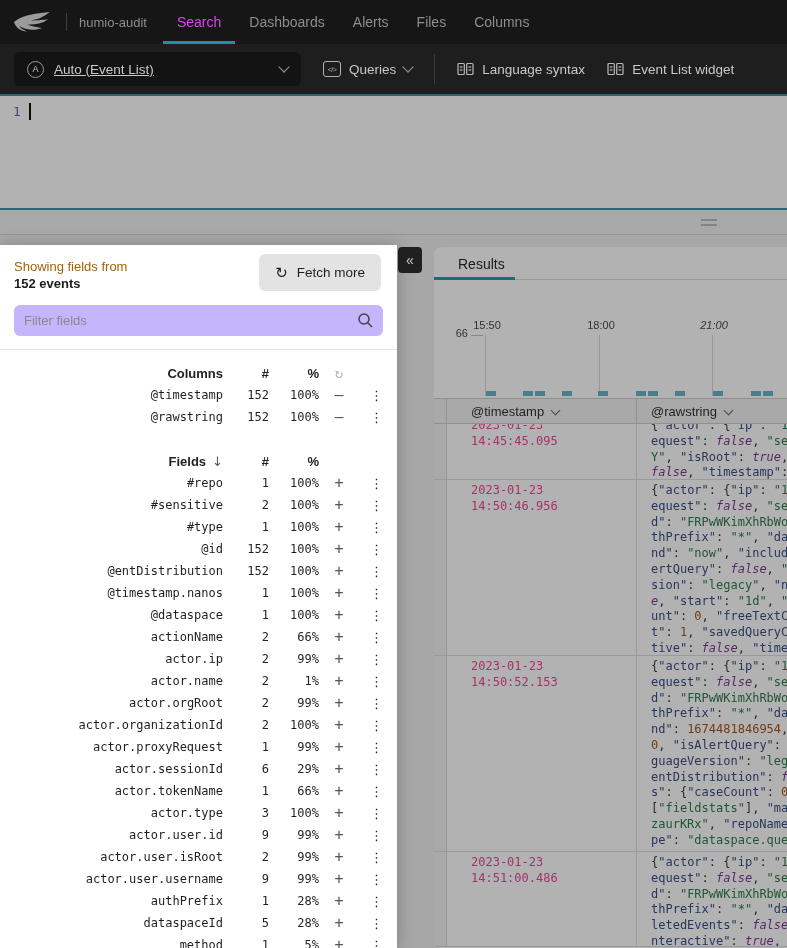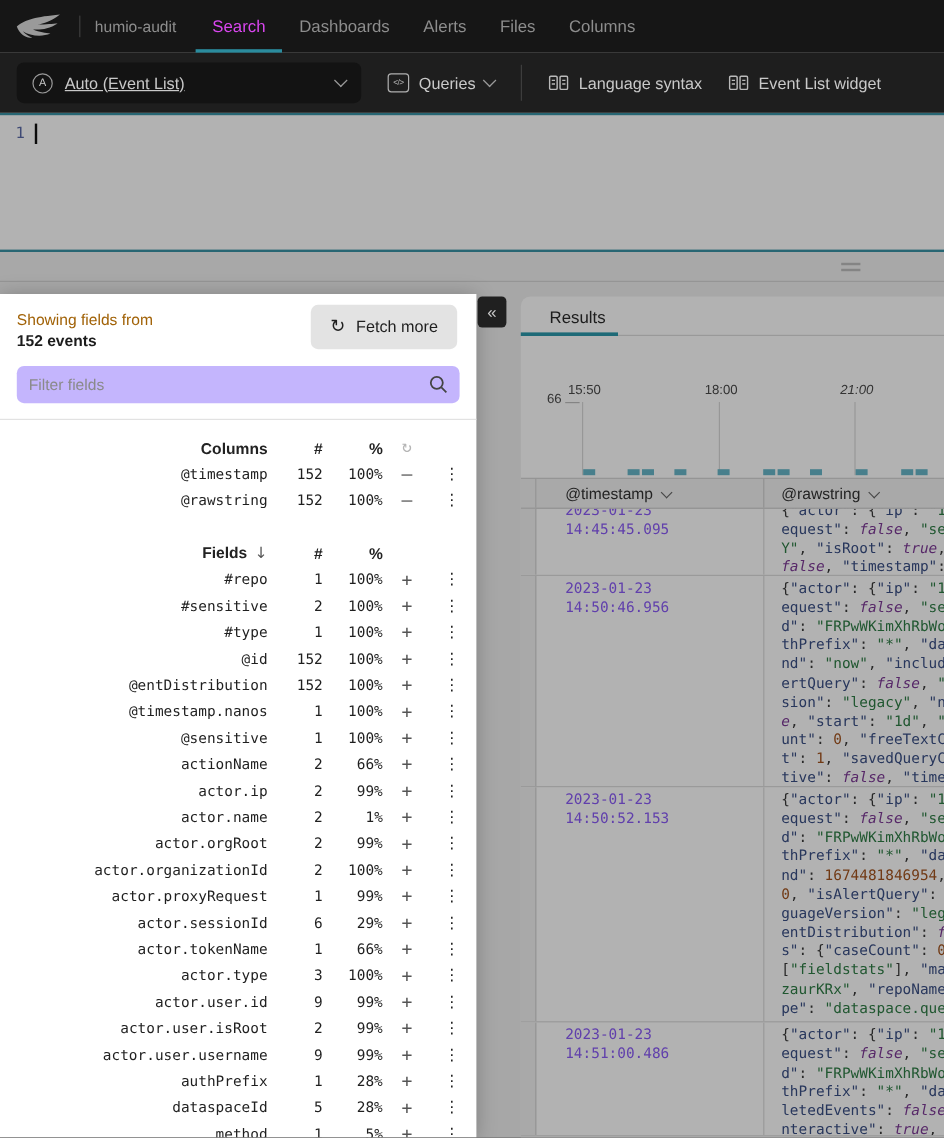--- a/index.html
+++ b/index.html
@@ -67,21 +67,21 @@
          font-family:"Liberation Sans",sans-serif;font-size:13px;color:#333;}
   .hchev{width:6px;height:6px;border-right:1.4px solid #666;border-bottom:1.4px solid #666;
          transform:rotate(45deg);display:inline-block;margin:-2px 0 0 8px;vertical-align:middle;}
   .hg{width:12px;align-self:stretch;border-right:1px solid #d4d4d4;}
   .hts{width:190px;box-sizing:border-box;padding-left:24px;border-right:1px solid #cfcfcf;align-self:stretch;
        display:flex;align-items:center;}
   .hraw{flex:1;padding-left:14px;display:flex;align-items:center;}
   .trow{display:flex;border-bottom:1px solid #ddd;overflow:hidden;box-sizing:border-box;}
   .c-g{width:12px;border-right:1px solid #d4d4d4;background:#f2f2f2;flex:none;}
   .c-ts{width:190px;box-sizing:border-box;border-right:1px solid #ddd;padding:3px 0 0 24px;
-        color:#8b5cf6;flex:none;line-height:15.8px;}
+        color:#ec4899;flex:none;line-height:15.8px;}
   .c-raw{flex:1;padding:3px 0 0 14px;line-height:15.8px;white-space:pre;overflow:hidden;}
   .trow.clipped .c-ts div,.trow.clipped .c-raw div:first-child{margin-top:-9px;}
   .jk{color:#3a4f85;}.jp{color:#3a3a3a;}.jb{color:#7d3a96;font-style:italic;}.js{color:#2f7d46;}.jn{color:#a3541f;}
 
   
   .dim{position:absolute;left:0;top:94px;right:0;bottom:0;background:rgba(0,0,0,0.30);z-index:30;}
 
   
   .fields-panel{position:absolute;left:0;top:245px;width:397px;bottom:0;background:#fff;z-index:40;
                 box-shadow:0 2px 16px rgba(0,0,0,0.25);}
@@ -346,21 +346,21 @@
           <span class="f-menu">⋮</span>
         </div>
         <div class="f-row">
           <span class="f-name">@timestamp.nanos</span>
           <span class="f-count">1</span>
           <span class="f-pct">100%</span>
           <span class="f-act">+</span>
           <span class="f-menu">⋮</span>
         </div>
         <div class="f-row">
-          <span class="f-name">@sensitive</span>
+          <span class="f-name">@dataspace</span>
           <span class="f-count">1</span>
           <span class="f-pct">100%</span>
           <span class="f-act">+</span>
           <span class="f-menu">⋮</span>
         </div>
         <div class="f-row">
           <span class="f-name">actionName</span>
           <span class="f-count">2</span>
           <span class="f-pct">66%</span>
           <span class="f-act">+</span>

